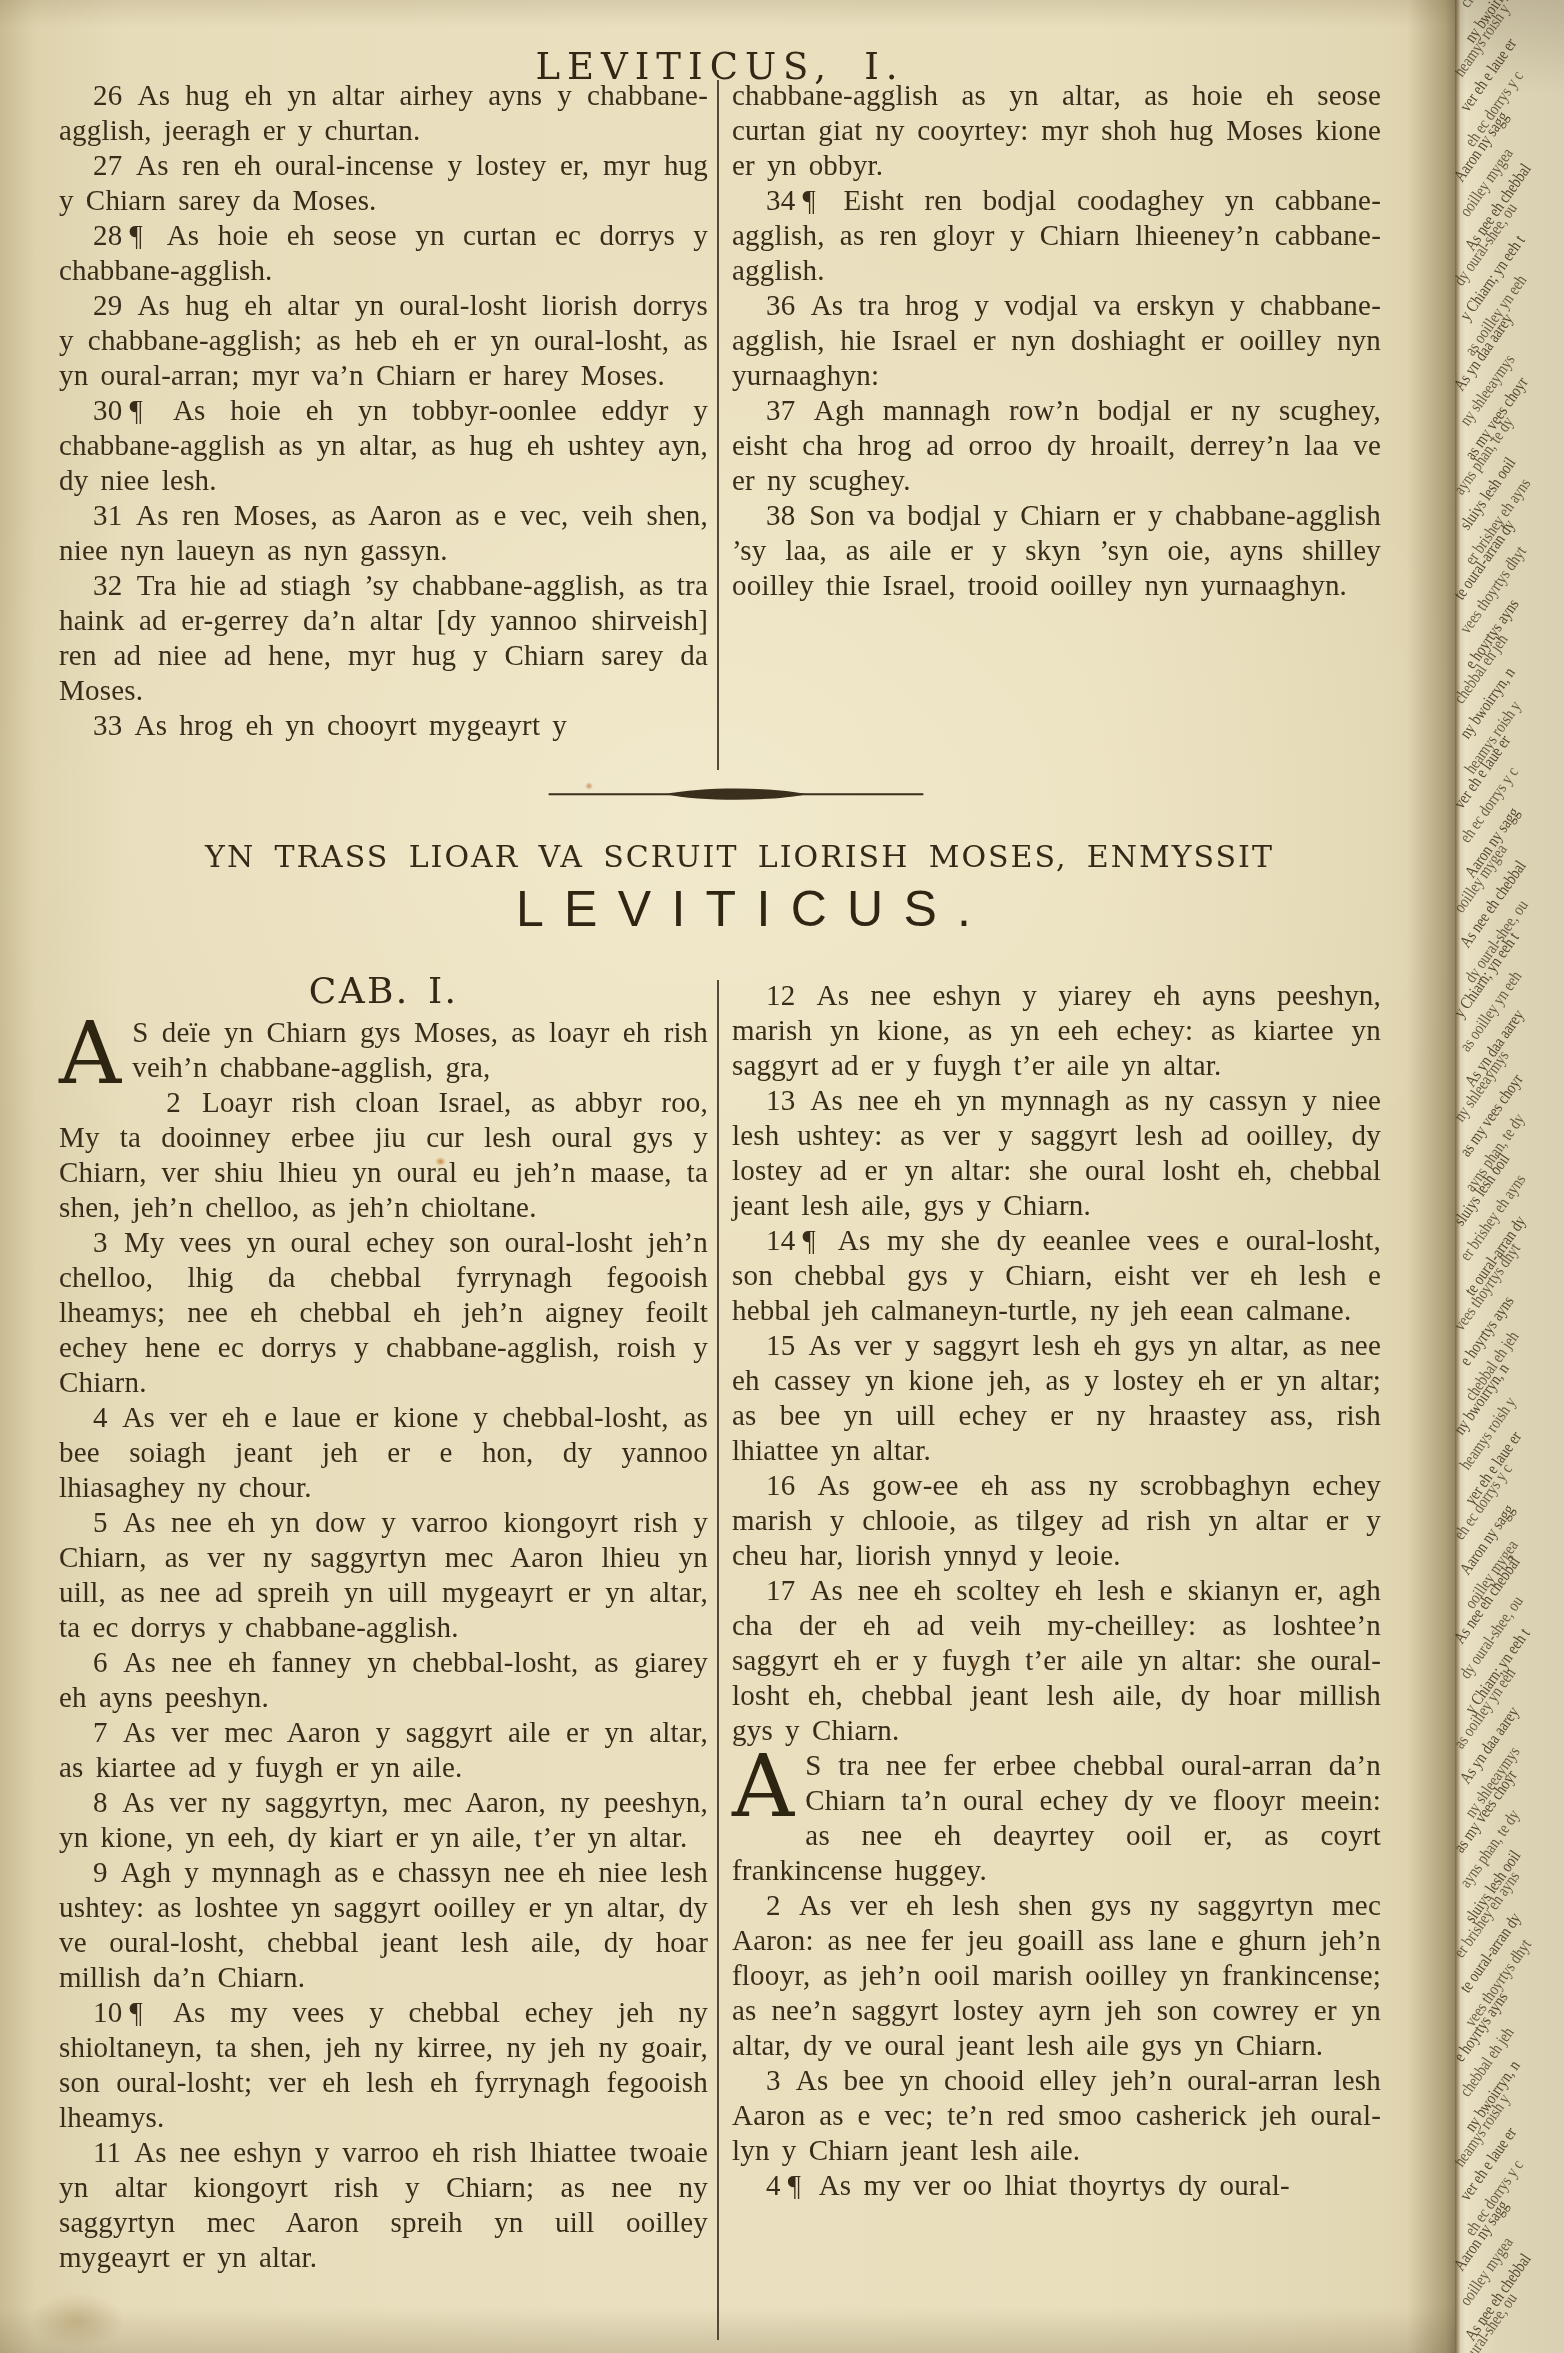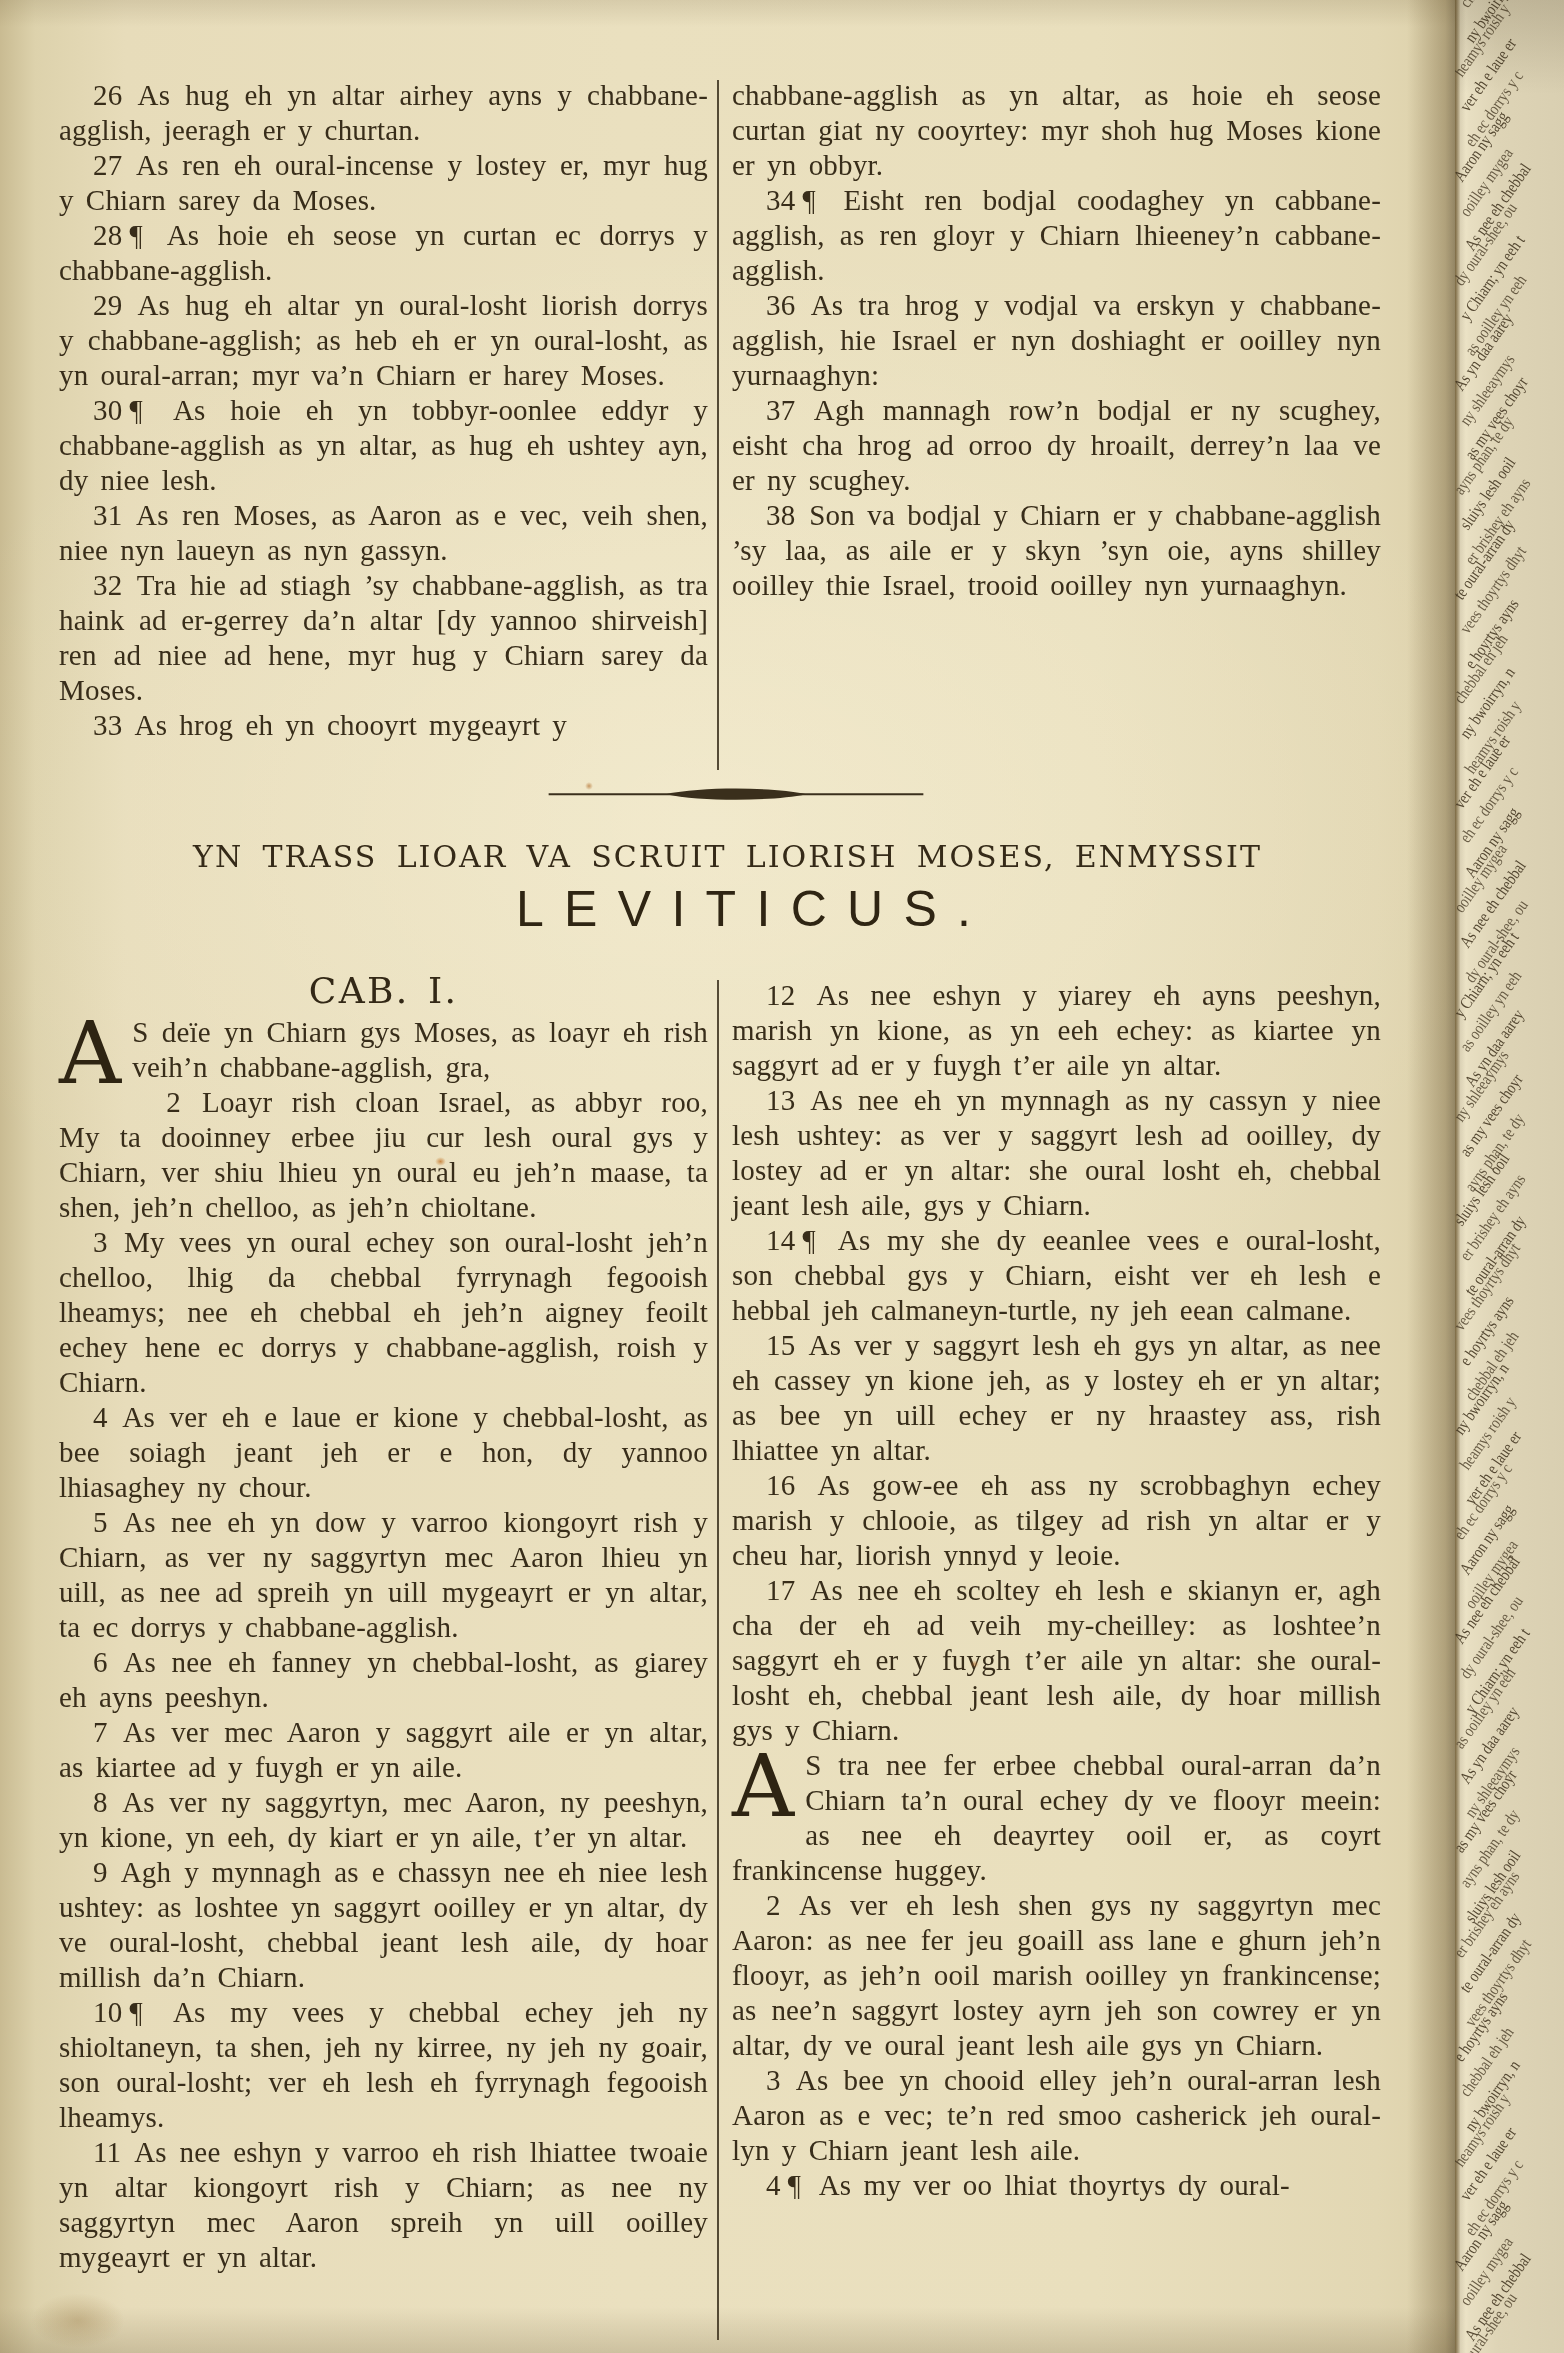--- a/index.html
+++ b/index.html
@@ -55,21 +55,21 @@
   .vrule.top{left:717px;top:80px;height:690px;}
   .vrule.bot{left:717px;top:980px;height:1360px;}
 
   
   .ornament{position:absolute;left:548px;top:784px;width:376px;height:20.3px;}
 
   
   .book-subtitle{
     position:absolute;left:0;top:839px;width:1455px;text-align:center;
     font-family:"DejaVu Serif", serif;
-    font-size:30px;letter-spacing:2px;word-spacing:7.8px;color:#352a18;
+    font-size:30px;letter-spacing:2px;word-spacing:7.8px;color:#352a18;padding-left:12px;
   }
   .book-title{
     position:absolute;left:0;top:880px;width:1487px;text-align:center;
     font-family:Liberation Sans, sans-serif;
     font-size:50px;letter-spacing:20.3px;text-indent:20.3px;color:#2f2513;
   }
 
   .cab-heading{
     font-family:"DejaVu Serif", serif;
     font-size:36px;line-height:36px;letter-spacing:2.3px;
@@ -97,20 +97,21 @@
     position:absolute;display:block;white-space:nowrap;
     font-size:17px;color:#453823;letter-spacing:0px;
     transform:rotate(-55deg) scaleX(.82);transform-origin:0 50%;
   }
 </style>
 </head>
 <body>
 
 <div class="page">
 
+  <div class="running-head">LEVITICUS, I.</div>
 
   <div class="col col-top-left">
 
       <p class="verse"><span class="vn">26</span><span class="vm"></span> <span class="vt">As hug eh yn altar airhey ayns y chabbane-agglish, jeeragh er y churtan.</span></p>
 
       <p class="verse"><span class="vn">27</span><span class="vm"></span> <span class="vt">As ren eh oural-incense y lostey er, myr hug y Chiarn sarey da Moses.</span></p>
 
       <p class="verse"><span class="vn">28</span><span class="vm">¶</span> <span class="vt">As hoie eh seose yn curtan ec dorrys y chabbane-agglish.</span></p>
 
       <p class="verse"><span class="vn">29</span><span class="vm"></span> <span class="vt">As hug eh altar yn oural-losht liorish dorrys y chabbane-agglish; as heb eh er yn oural-losht, as yn oural-arran; myr va’n Chiarn er harey Moses.</span></p>

